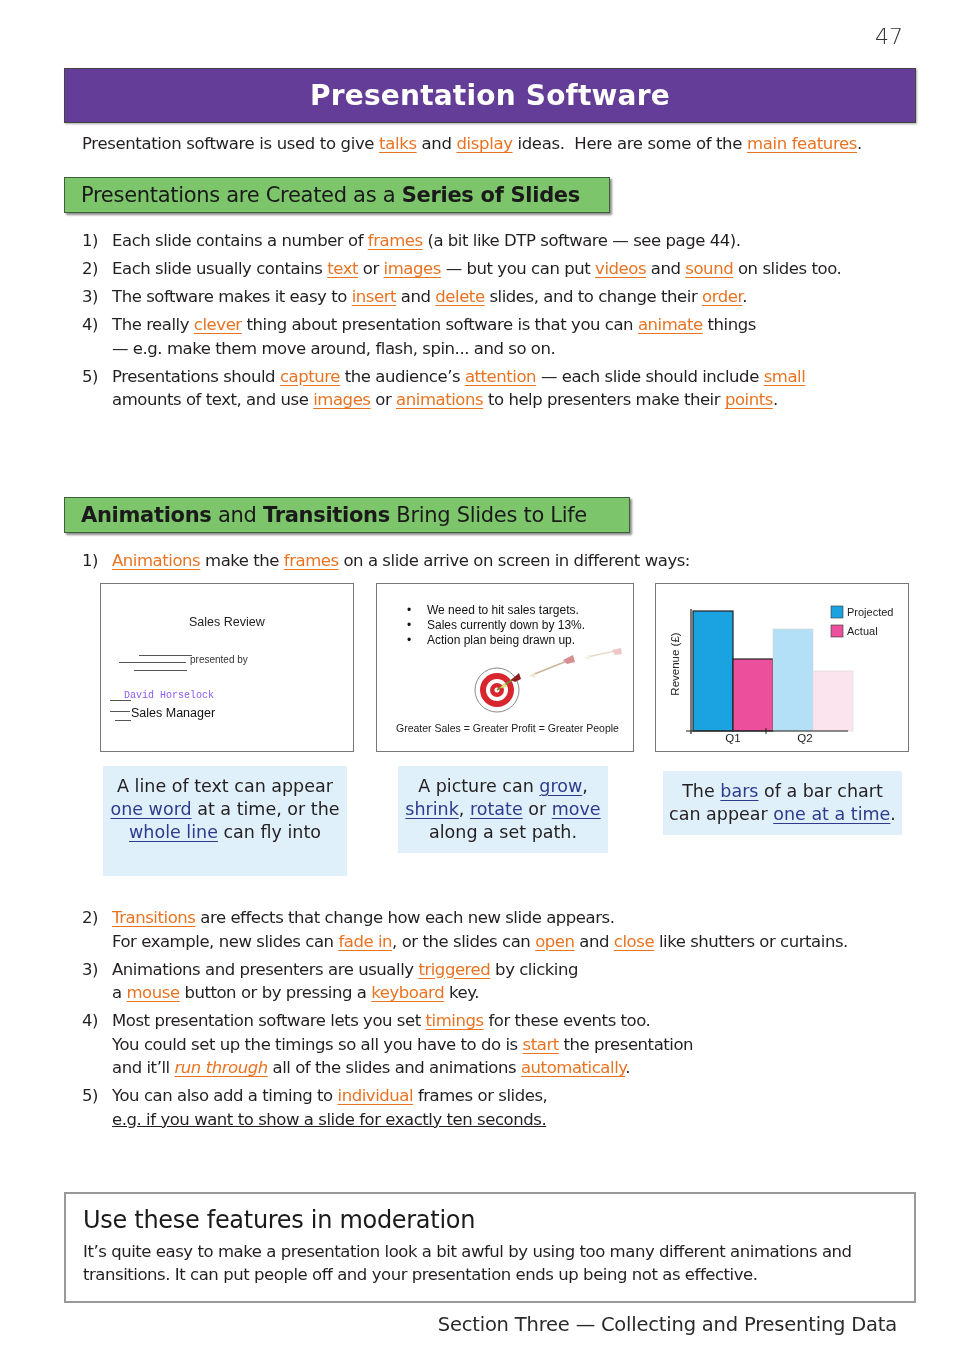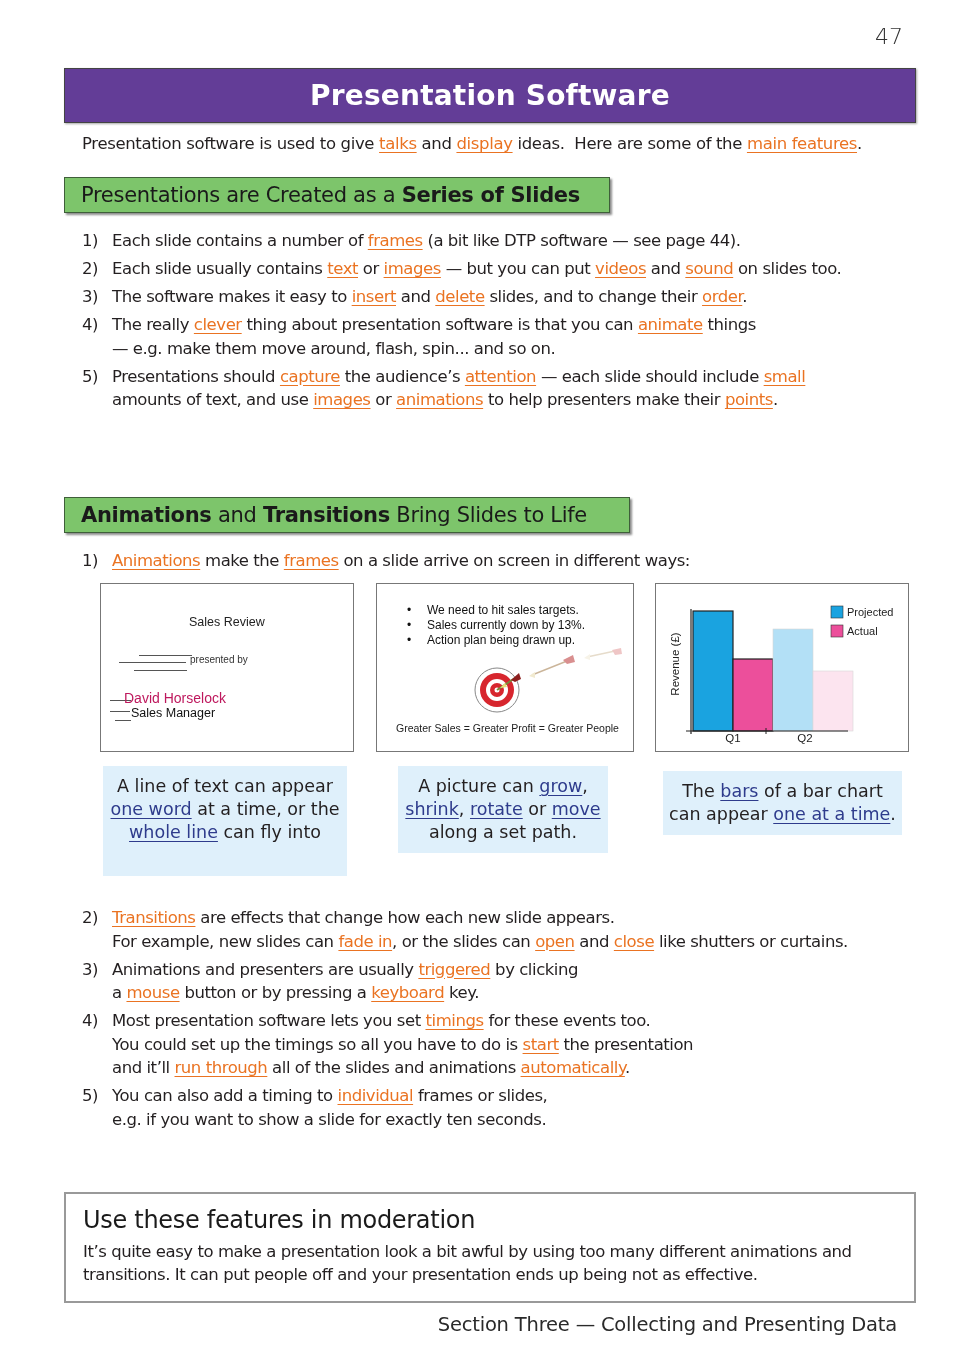--- a/index.html
+++ b/index.html
@@ -38,21 +38,21 @@
     #list2 { top: 549px; }
     #list3 { top: 906px; }
 
     .slide { position: absolute; top: 583px; height: 169px; border: 1px solid #777; background: #fff; font-family: "Liberation Sans", sans-serif; }
     #slide1 { left: 100px; width: 254px; }
     #slide2 { left: 376px; width: 258px; }
     #slide3 { left: 655px; width: 254px; }
 
     .s1-title { position: absolute; left: 88px; top: 31px; font-size: 12.5px; color: #222; }
     .s1-pres { position: absolute; left: 89px; top: 70px; font-size: 10px; color: #333; }
-    .s1-name { position: absolute; left: 23px; top: 106px; font-size: 14px; color: #be185d; }
+    .s1-name { position: absolute; left: 23px; top: 106px; font-size: 10px; color: #8b5cf6; font-family: Liberation Mono, monospace; }
     .s1-role { position: absolute; left: 30px; top: 122px; font-size: 12.5px; color: #111; }
     .s1-line { position: absolute; height: 1px; background: #555; }
 
     .s2-bullets { position: absolute; left: 30px; top: 19px; font-size: 12px; line-height: 15px; color: #111; list-style: none; }
     .s2-bullets li { display: flex; }
     .s2-bullets li .dot { width: 20px; }
     .s2-caption { position: absolute; left: 19px; top: 138px; font-size: 10.5px; color: #222; }
     .s2-target { position: absolute; left: 90px; top: 64px; }
 
     .s3-svg { position: absolute; left: 0; top: 0; }
@@ -238,28 +238,28 @@
       <div class="txt">
         <div><span style="white-space: pre;">Animations and presenters are usually </span><span class="hl" style="white-space: pre;">triggered</span><span style="white-space: pre;"> by clicking</span></div>
         <div><span style="white-space: pre;">a </span><span class="hl" style="white-space: pre;">mouse</span><span style="white-space: pre;"> button or by pressing a </span><span class="hl" style="white-space: pre;">keyboard</span><span style="white-space: pre;"> key.</span></div>
       </div>
     </div>
     <div class="item">
       <span class="num">4)</span>
       <div class="txt">
         <div><span style="white-space: pre;">Most presentation software lets you set </span><span class="hl" style="white-space: pre;">timings</span><span style="white-space: pre;"> for these events too.</span></div>
         <div><span style="white-space: pre;">You could set up the timings so all you have to do is </span><span class="hl" style="white-space: pre;">start</span><span style="white-space: pre;"> the presentation</span></div>
-        <div><span style="white-space: pre; margin-top: 36px;">and it’ll </span><span class="hl" style="white-space: pre;">run through</span><span style="white-space: pre;"> all of the slides and animations </span><span class="hl" style="white-space: pre;">automatically</span><span style="white-space: pre;">.</span></div>
+        <div><span style="white-space: pre; margin-top: 36px;">and it’ll </span><span class="hl" style="white-space: pre; font-style: italic;">run through</span><span style="white-space: pre;"> all of the slides and animations </span><span class="hl" style="white-space: pre;">automatically</span><span style="white-space: pre;">.</span></div>
       </div>
     </div>
     <div class="item">
       <span class="num">5)</span>
       <div class="txt">
         <div><span style="white-space: pre;">You can also add a timing to </span><span class="hl" style="white-space: pre;">individual</span><span style="white-space: pre;"> frames or slides,</span></div>
-        <div><span style="white-space: pre;">e.g. if you want to show a slide for exactly ten seconds.</span></div>
+        <div><span style="white-space: pre; text-decoration: underline;">e.g. if you want to show a slide for exactly ten seconds.</span></div>
       </div>
     </div>
   </div>
 
 <div class="note-box">
   <h2>Use these features in moderation</h2>
   <p>It’s quite easy to make a presentation look a bit awful by using too many different animations and transitions.  It can put people off and your presentation ends up being not as effective.</p>
 </div>
 
 <div class="footer">Section Three — Collecting and Presenting Data</div>

